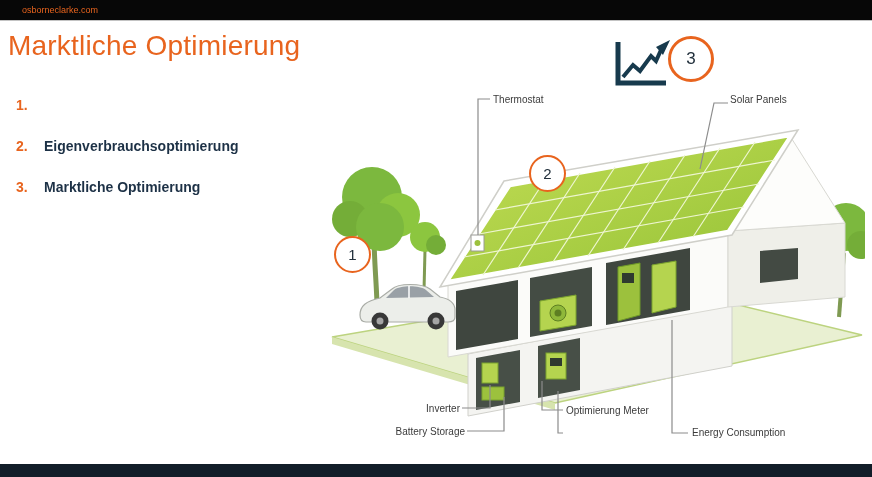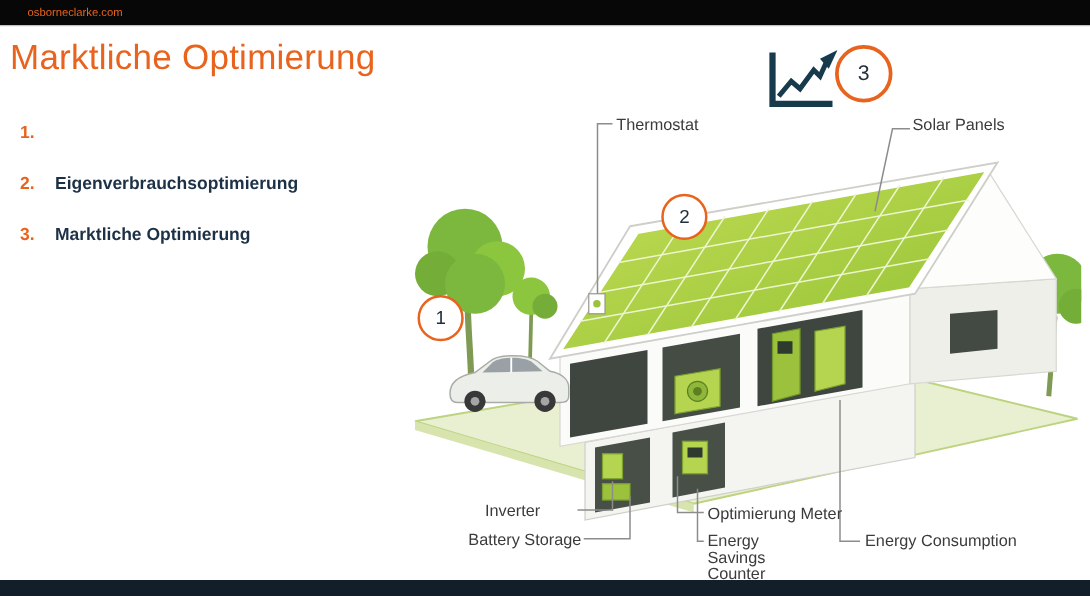--- a/index.html
+++ b/index.html
@@ -14,24 +14,24 @@
   .chart-icon{position:absolute;left:612px;top:38px;}
   .badge{position:absolute;border:3px solid #e8641e;border-radius:50%;background:#fff;
          display:flex;align-items:center;justify-content:center;color:#22303c;font-weight:500;}
   .badge-lg{width:40px;height:40px;font-size:17px;left:668px;top:36px;}
   .badge-sm{width:33px;height:33px;font-size:15px;border-width:2.5px;}
   .list{position:absolute;left:16px;top:97px;}
   .list-item{display:flex;margin-bottom:25px;font-size:14px;font-weight:bold;color:#1d3146;}
   .list-num{color:#e8641e;width:28px;flex:0 0 28px;}
   .illustration{position:absolute;left:330px;top:85px;width:535px;height:380px;}
   .illustration svg{position:absolute;left:0;top:0;}
-  .illo-label{position:absolute;font-size:13px;line-height:13px;color:#3b3b3b;}
+  .illo-label{position:absolute;font-size:10px;line-height:13px;color:#3b3b3b;}
   .lab-thermostat{left:163px;top:8px;}
   .lab-solar{left:400px;top:8px;}
-  .lab-inverter{left:58px;top:317px;width:72px;}
+  .lab-inverter{left:58px;top:317px;width:72px;text-align:right;}
   .lab-battery{left:38px;top:340px;width:97px;text-align:right;}
   .lab-meter{left:236px;top:319px;}
   .lab-savings{left:236px;top:341px;width:88px;}
   .lab-consumption{left:362px;top:341px;width:130px;}
   .marker1{left:4px;top:151px;}
   .marker2{left:199px;top:70px;}
   .footer{position:absolute;left:0;right:0;bottom:0;height:13px;background:#121e29;}
 </style>
 </head>
 <body>
@@ -159,21 +159,20 @@
       <polyline points="233,348 228,348 228,306"></polyline>
       <polyline points="358,348 342,348 342,235"></polyline>
     </g>
   </svg>
 
   <div class="illo-label lab-thermostat">Thermostat</div>
   <div class="illo-label lab-solar">Solar Panels</div>
   <div class="illo-label lab-inverter">Inverter</div>
   <div class="illo-label lab-battery">Battery Storage</div>
   <div class="illo-label lab-meter">Optimierung Meter</div>
-  <div class="illo-label lab-savings">Energy Savings Counter</div>
   <div class="illo-label lab-consumption">
     <span style="display:block">Energy Consumption</span>
   </div>
 
   <div class="badge badge-sm marker1">1</div>
   <div class="badge badge-sm marker2">2</div>
 </div>
 
 <div class="footer"></div>
 

